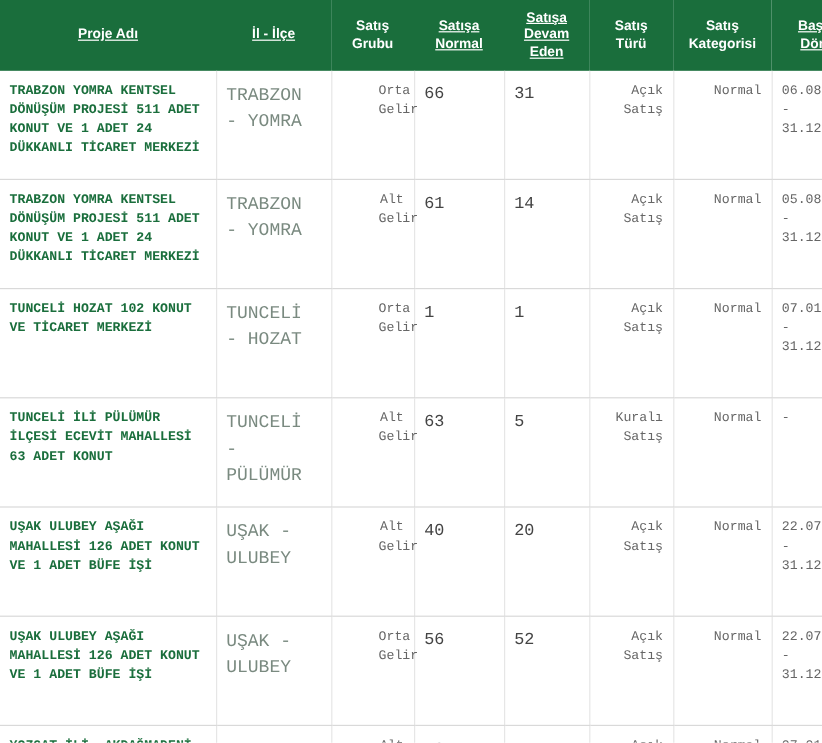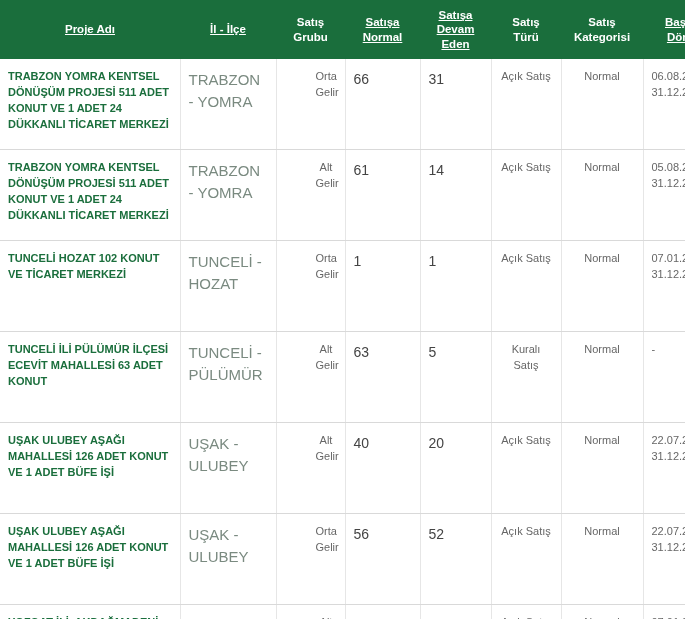--- a/index.html
+++ b/index.html
@@ -40,51 +40,52 @@
     display: inline;
     text-align: center;
   }
   tbody td {
     border-bottom: 1px solid #d9d9d9;
     border-right: 1px solid #e6e6e6;
     padding: 10px 8px;
     vertical-align: top;
     line-height: 1.45;
     height: 70px;
+    font-family: Liberation Mono, monospace;
   }
   tbody tr td:last-child {
     border-right: none;
   }
   td.col-proje {
     color: #1a6e3c;
     font-weight: bold;
     font-size: 11px;
     text-align: left;
   }
   td.col-ililce {
     color: #7a8a80;
     font-size: 15px;
     text-align: left;
   }
   td.col-grup {
     color: #666666;
     font-size: 11px;
-    text-align: center;
+    text-align: right;
     padding-left: 39px;
   }
   td.col-num {
     color: #444444;
     font-size: 14px;
     text-align: left;
     padding-right: 12px;
   }
   td.col-turu, td.col-kat {
     color: #666666;
     font-size: 11px;
-    text-align: center;
+    text-align: right;
   }
   td.col-donem {
     color: #666666;
     font-size: 11px;
     text-align: left;
     white-space: pre-line;
   }
   .w-proje { width: 168px; }
   .w-ililce { width: 84px; }
   .w-grup { width: 57px; }

